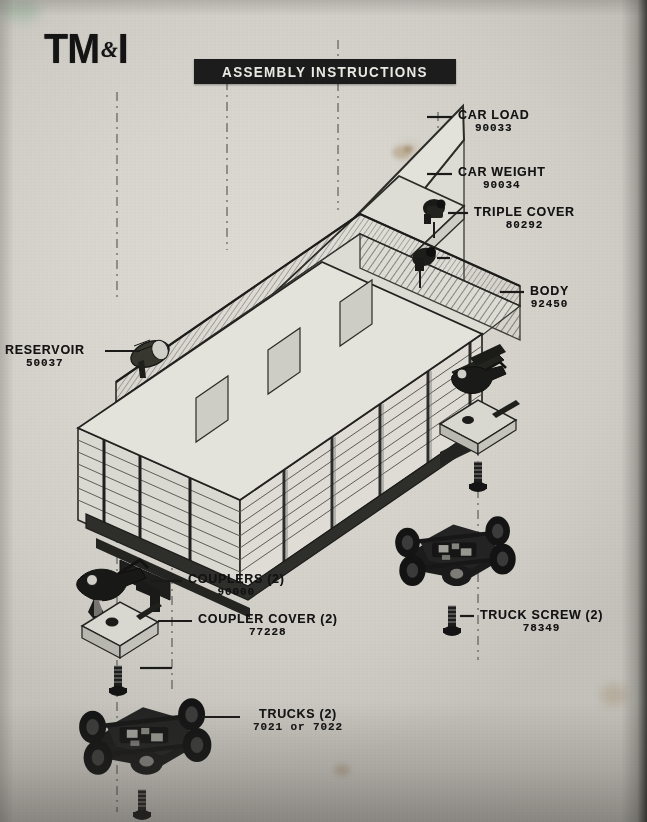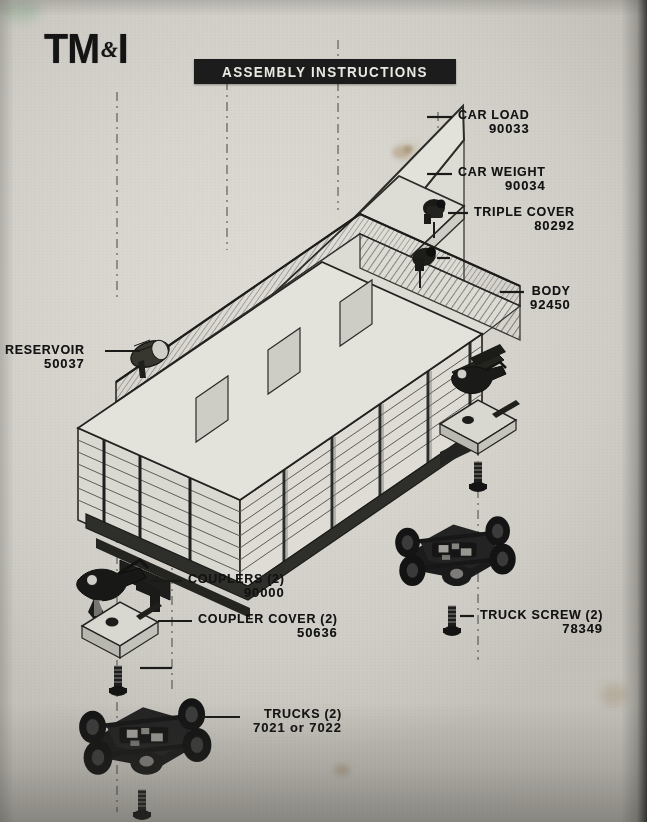--- a/index.html
+++ b/index.html
@@ -94,24 +94,25 @@
     color: #131313;
     font-weight: bold;
     font-size: 12.5px;
     letter-spacing: .7px;
     line-height: 1.12;
     white-space: nowrap;
     text-shadow: 0 0 .6px rgba(0,0,0,.35);
   }
   .callout .pn {
     display: block;
-    font-size: 13px;
+    font-size: 11px;
     letter-spacing: .9px;
-  }
-  .callout.ctr .nm, .callout.ctr .pn { display:block; text-align:right; }
+    font-family: Liberation Mono, monospace;
+  }
+  .callout.ctr .nm, .callout.ctr .pn { display:block; text-align:center; }
   svg.art { position: absolute; left: 0; top: 0; }
 </style>
 </head>
 <body>
 
 <div id="sheet">
 
   <div class="paper-base"></div>
   <div class="paper-grain"></div>
 
@@ -423,21 +424,21 @@
     <span class="pn">50037</span>
   </div>
 
   <div class="callout ctr" style="left:188px; top:572px;">
     <span class="nm">COUPLERS  (2)</span>
     <span class="pn">90000</span>
   </div>
 
   <div class="callout ctr" style="left:198px; top:612px;">
     <span class="nm">COUPLER COVER (2)</span>
-    <span class="pn">50636</span>
+    <span class="pn">77228</span>
   </div>
 
 
   <div class="callout ctr" style="left:253px; top:707px;">
     <span class="nm">TRUCKS (2)</span>
     <span class="pn">7021 or 7022</span>
   </div>
 
   <div class="callout ctr" style="left:480px; top:608px;">
     <span class="nm">TRUCK SCREW (2)</span>

